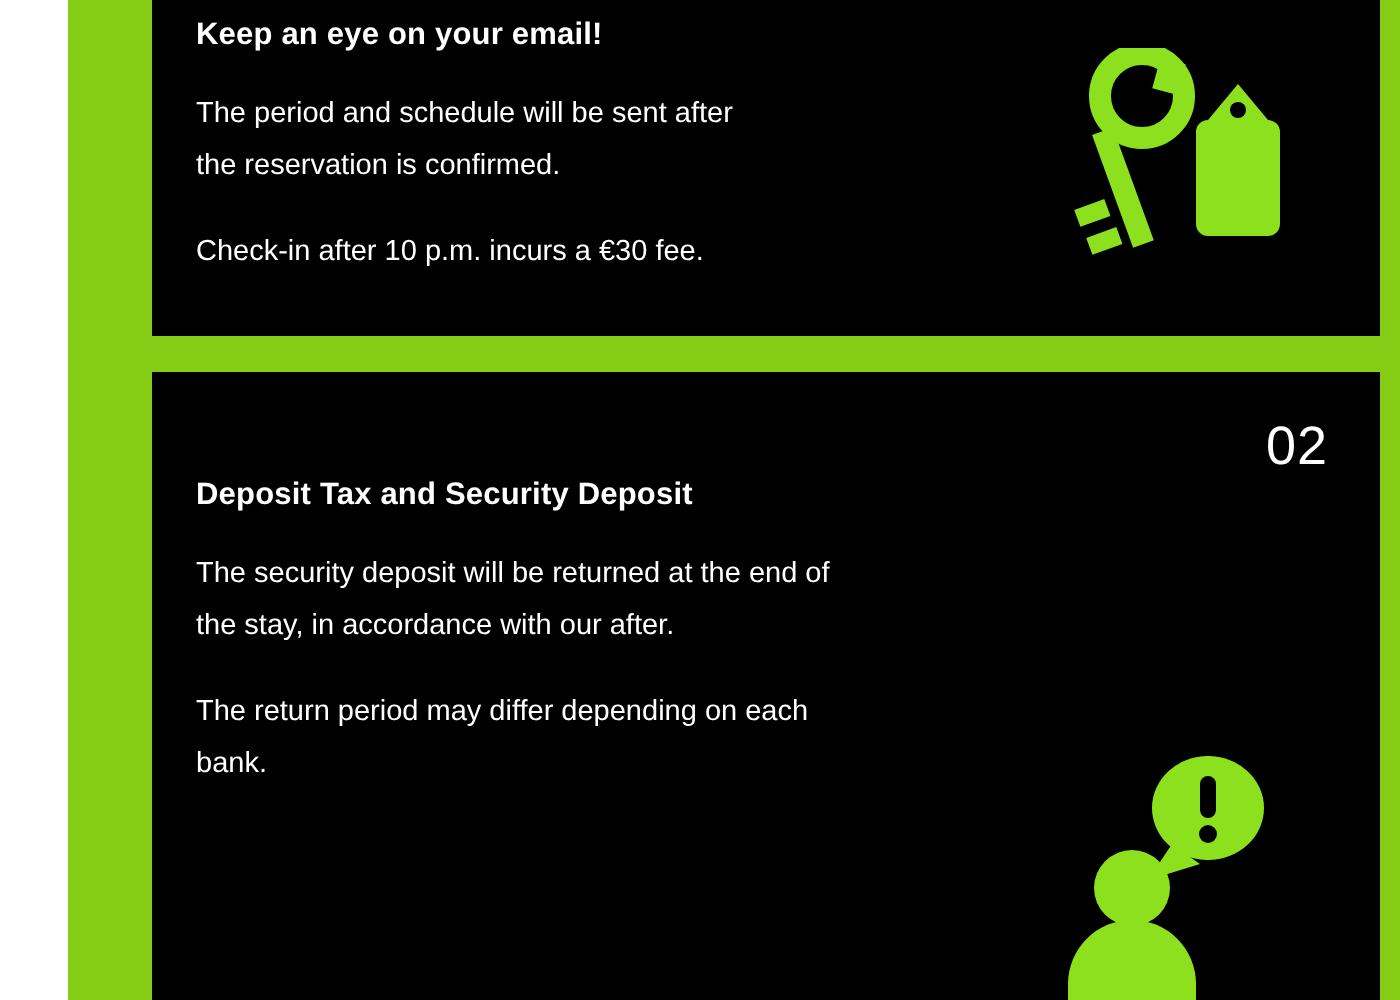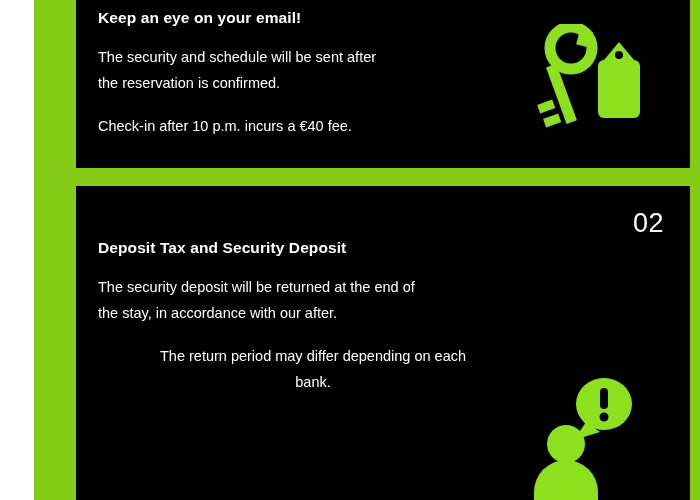--- a/index.html
+++ b/index.html
@@ -87,23 +87,23 @@
     height: 140px;
   }
 </style>
 </head>
 <body>
 
 <div class="page">
 
   <div class="card card-1">
     <div class="card-heading">Keep an eye on your email!</div>
-    <div class="body-block" style="white-space: pre-line;">The security and schedule will be sent after
+    <div class="body-block" style="white-space: pre-line;">The period and schedule will be sent after
 the reservation is confirmed.</div>
-    <div class="body-block" style="white-space: pre-line;">Check-in after 10 p.m. incurs a €40 fee.</div>
+    <div class="body-block" style="white-space: pre-line;">Check-in after 10 p.m. incurs a €30 fee.</div>
 
     <div class="art art-key">
       <svg viewBox="0 0 110 106" width="110" height="106" aria-hidden="true">
 
         <circle cx="37" cy="24" r="21" fill="none" stroke="#8CE01E" stroke-width="11"></circle>
         <rect x="44" y="6" width="13" height="16" fill="#8CE01E" transform="rotate(15 50 14)"></rect>
 
         <rect x="22" y="40" width="11" height="60" fill="#8CE01E" transform="rotate(-20 27 70)"></rect>
         <rect x="4" y="78" width="16" height="9" fill="#8CE01E" transform="rotate(-20 12 82)"></rect>
         <rect x="10" y="92" width="16" height="9" fill="#8CE01E" transform="rotate(-20 18 96)"></rect>
@@ -113,21 +113,21 @@
         <circle cx="85" cy="31" r="4" fill="#000000"></circle>
       </svg>
     </div>
   </div>
 
   <div class="card card-2">
     <div class="card-number">02</div>
     <div class="card-heading">Deposit Tax and Security Deposit</div>
     <div class="body-block" style="white-space: pre-line;">The security deposit will be returned at the end of
 the stay, in accordance with our after.</div>
-    <div class="body-block" style="white-space: pre-line; text-align: center;"> The return period may differ depending on each
+    <div class="body-block" style="white-space: pre-line;"> The return period may differ depending on each
 bank.</div>
 
     <div class="art art-person">
       <svg viewBox="0 0 118 140" width="118" height="140" aria-hidden="true">
 
         <ellipse cx="74" cy="38" rx="28" ry="26" fill="#8CE01E"></ellipse>
         <path d="M56 56 l-12 18 l26 -8 z" fill="#8CE01E"></path>
         <rect x="70" y="22" width="8" height="21" rx="4" fill="#000000"></rect>
         <circle cx="74" cy="51" r="4.5" fill="#000000"></circle>
 

